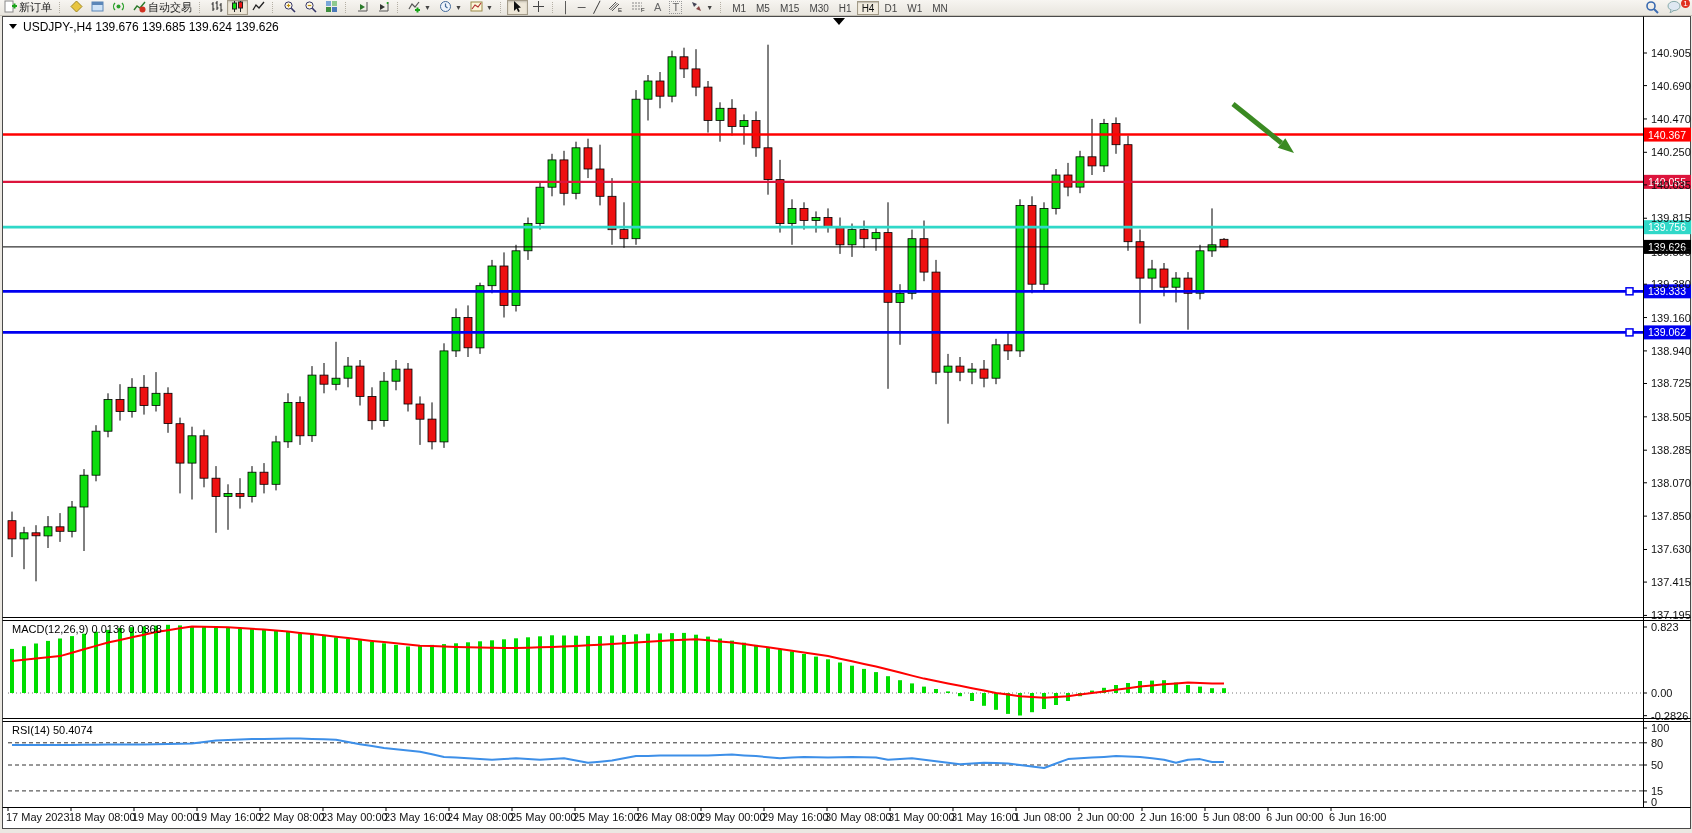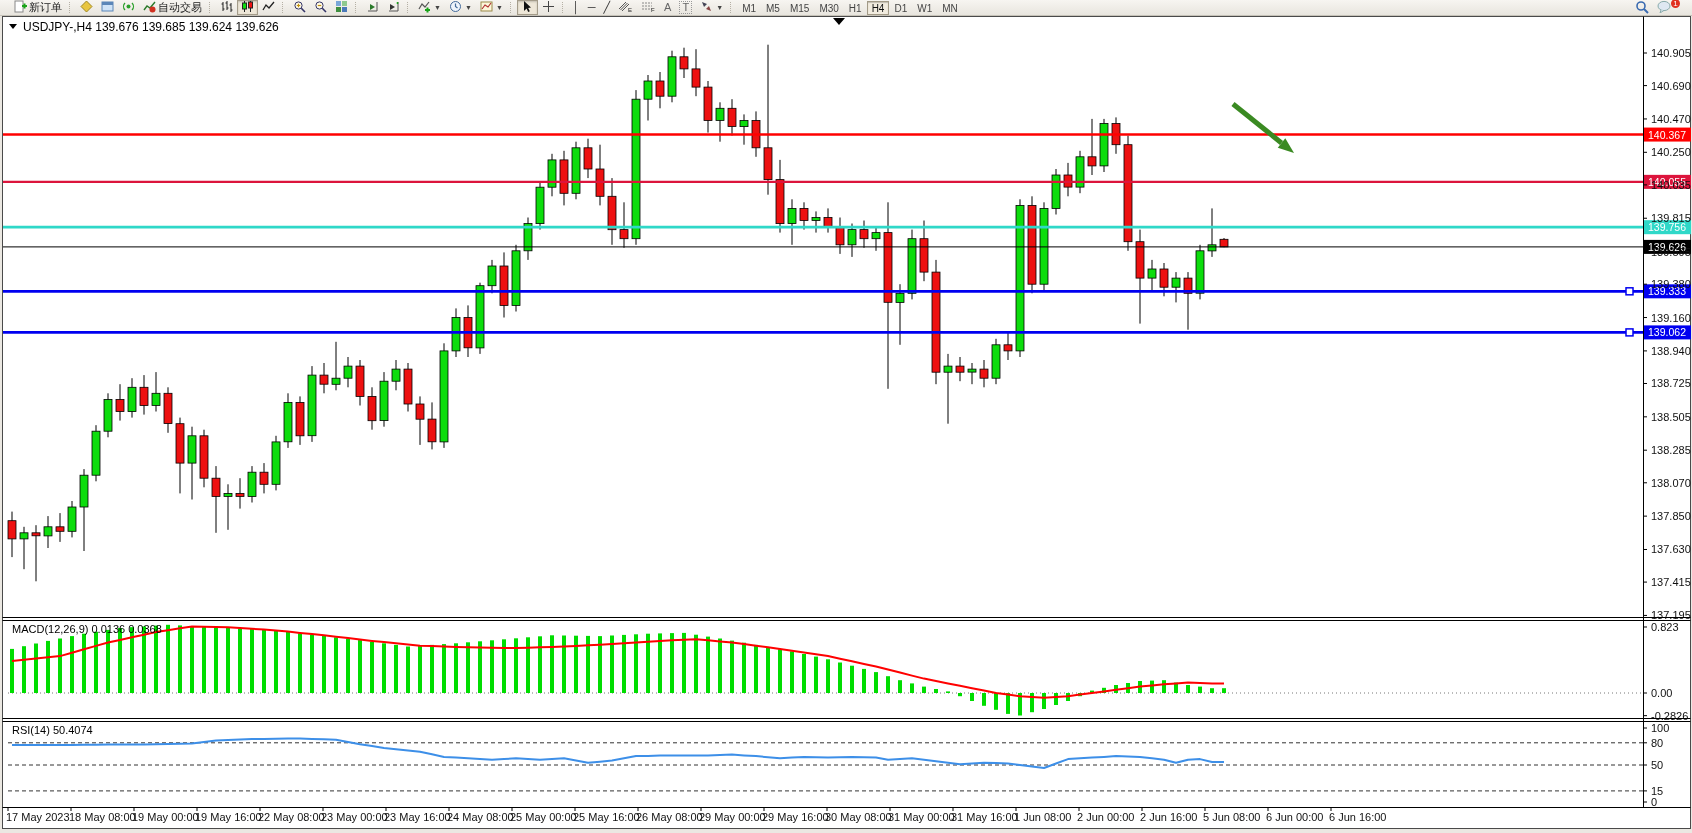--- a/index.html
+++ b/index.html
@@ -1,21 +1,21 @@
 <!DOCTYPE html>
 <html><head>
 <meta charset="utf-8">
 <style>
   *{margin:0;padding:0;box-sizing:border-box}
   html,body{width:1692px;height:833px;overflow:hidden}
   body{background:#ebe8e2;font-family:"Liberation Sans",sans-serif;position:relative}
   
   .toolbar{position:absolute;top:0;left:0;width:1692px;height:16px;
     background:linear-gradient(#f7f5f1,#e8e5de);border-bottom:1px solid #c6c2b8;
-    display:flex;align-items:center;font-size:11px;color:#222;padding:0 10px;z-index:5}
+    display:flex;align-items:center;font-size:11px;color:#222;padding:0 0;z-index:5}
   .tbtn{height:15px;display:flex;align-items:center;gap:2px;padding:0 3px;border:1px solid transparent;white-space:nowrap;cursor:default}
   .tbtn.pressed{background:#eee7d8;border:1px solid #a49c8a;box-shadow:inset 0 1px 2px rgba(0,0,0,.18)}
   .sep{width:4px;height:11px;border-left:1px dotted #b5b0a5;margin:0 3px}
   .caret{font-size:7px;color:#444;margin-left:1px}
   .glyph{font-size:11px;line-height:11px;color:#333}
   .tf{padding:0 4px;height:14px;line-height:14px;font-size:10px;color:#444;border:1px solid transparent}
   .tf.active{background:#f2ecdf;border:1px solid #a29a87;box-shadow:inset 0 1px 1px rgba(0,0,0,.2);color:#111}
   .spacer{flex:1}
   .chatwrap{position:relative;margin-right:6px}
   .chatbadge{position:absolute;top:-2px;right:-5px;background:#e03020;color:#fff;font-size:8px;line-height:9px;

